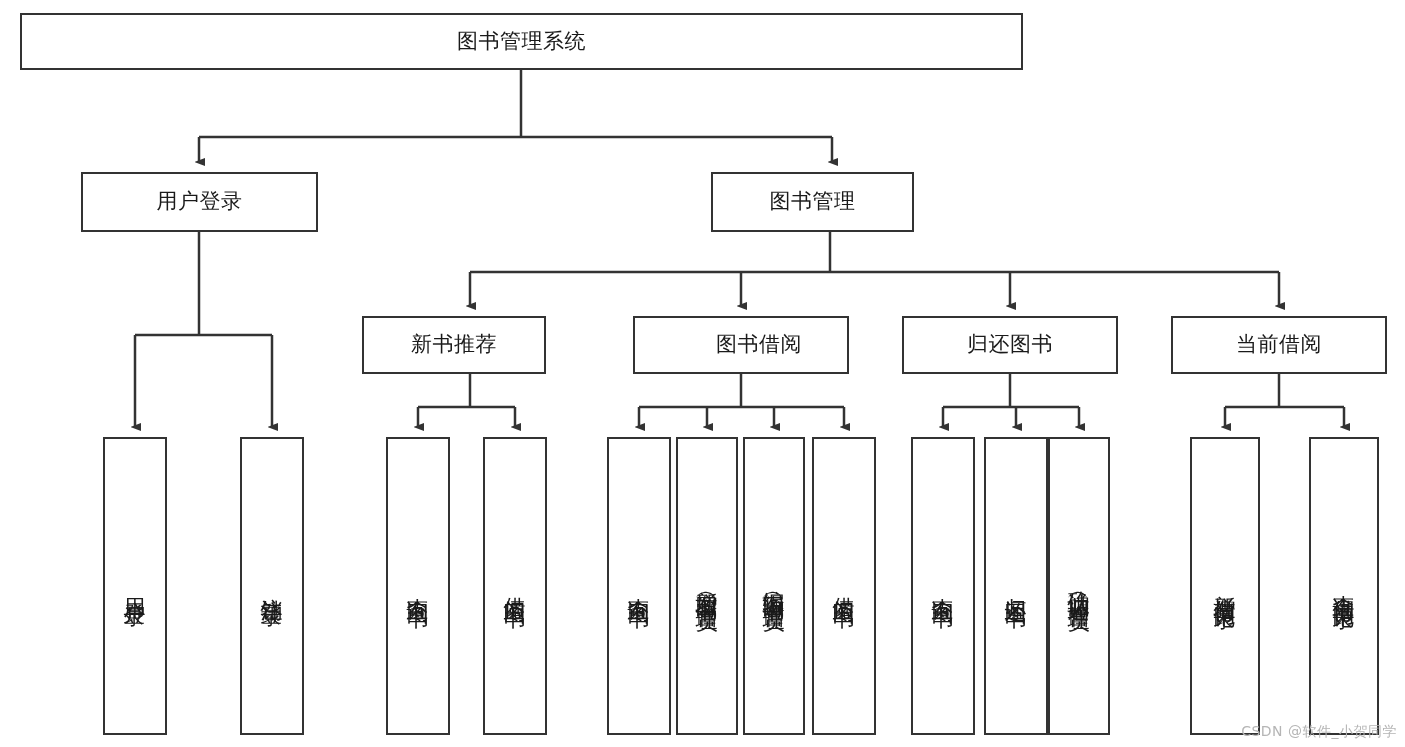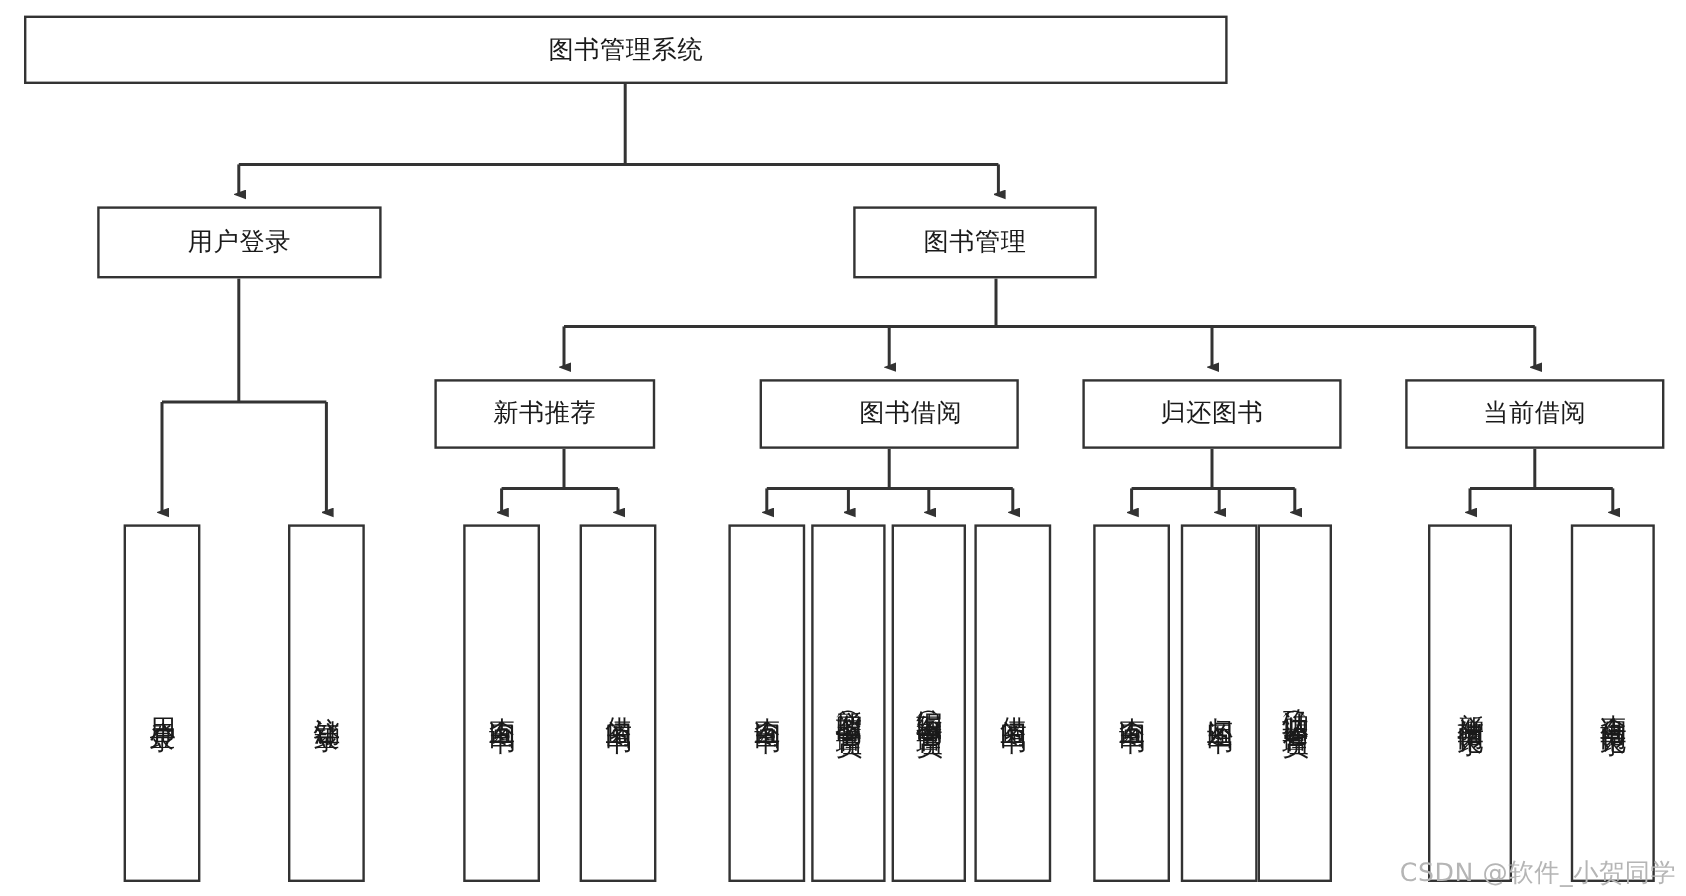--- a/index.html
+++ b/index.html
@@ -52,21 +52,21 @@
     writing-mode: vertical-rl;
     text-orientation: upright;
     font-size: 22px;
     letter-spacing: 3px;
     line-height: 1.05;
   }
   #watermark {
     position: absolute;
     right: 8px;
     bottom: 6px;
-    font-size: 21px;
+    font-size: 14px;
     color: #b5b5b5;
     letter-spacing: 0.5px;
     white-space: nowrap;
     font-family: "DejaVu Sans", "Liberation Sans", sans-serif;
   }
 </style>
 </head>
 <body>
 
 <div id="canvas">

